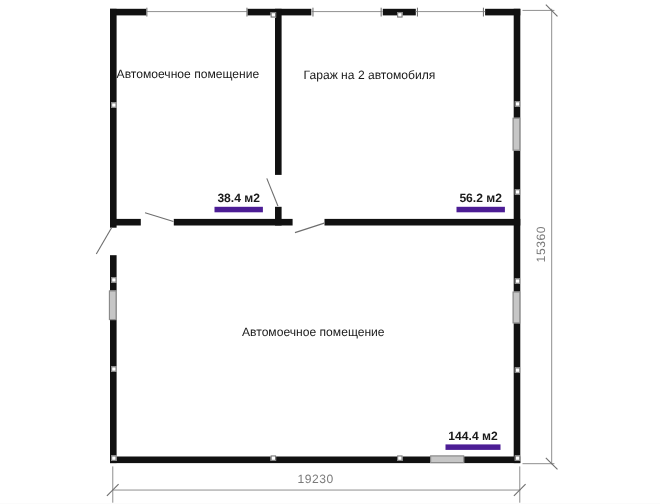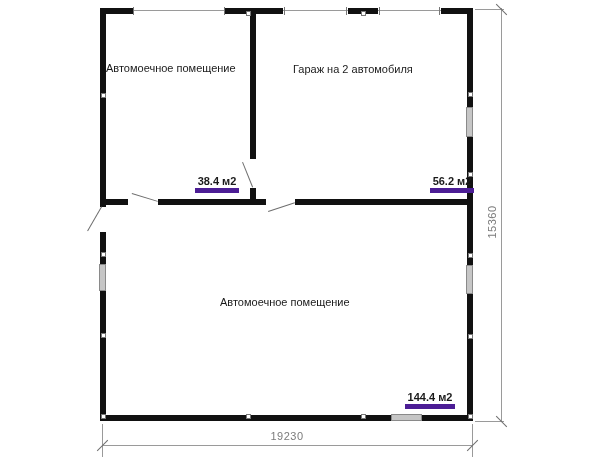--- a/index.html
+++ b/index.html
@@ -77,27 +77,27 @@
   <div class="marker" style="left:468px;top:414px;"></div>
   <div class="marker" style="left:246px;top:414px;"></div>
   <div class="marker" style="left:361px;top:414px;"></div>
 
   <div class="leaf" style="left:243px;top:162px;width:27px;transform:rotate(68deg);"></div>
   <div class="leaf" style="left:268px;top:211px;width:28px;transform:rotate(-18deg);"></div>
   <div class="leaf" style="left:132px;top:193px;width:27px;transform:rotate(17deg);"></div>
   <div class="leaf" style="left:102px;top:207px;width:28px;transform:rotate(120deg);"></div>
 
   <div class="room-label" style="left:106px;top:62px;width:144px;">Автомоечное помещение</div>
-  <div class="room-label" style="left:293px;top:63px;width:140px;">Гараж на 2 автомобиля</div>
+  <div class="room-label" style="left:276px;top:63px;width:140px;">Гараж на 2 автомобиля</div>
   <div class="room-label" style="left:220px;top:296px;width:140px;">Автомоечное помещение</div>
 
   <div class="area-label" style="left:188px;top:175px;width:58px;">
     <span>38.4 м2</span>
   </div>
-  <div class="area-label" style="left:423px;top:175px;width:58px;">
+  <div class="area-label" style="left:408px;top:175px;width:58px;">
     <span>56.2 м2</span>
   </div>
   <div class="area-label" style="left:398px;top:391px;width:64px;">
     <span>144.4 м2</span>
   </div>
 
   <div class="dimline" style="left:475px;top:9px;width:29px;height:1px;"></div>
   <div class="dimline" style="left:475px;top:421px;width:29px;height:1px;"></div>
   <div class="dimline" style="left:501px;top:8px;width:1px;height:414px;"></div>
   <div class="dimtick" style="left:494px;top:9px;transform:rotate(45deg);"></div>

